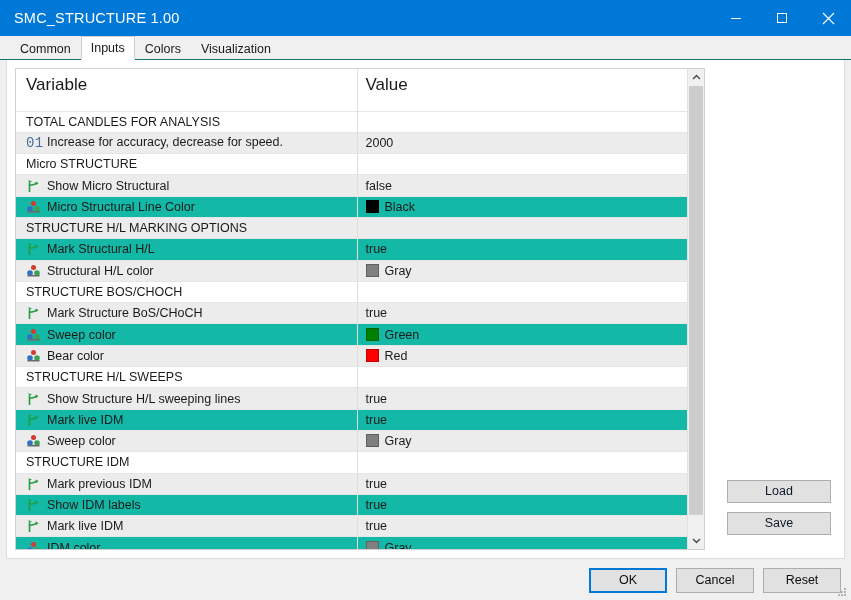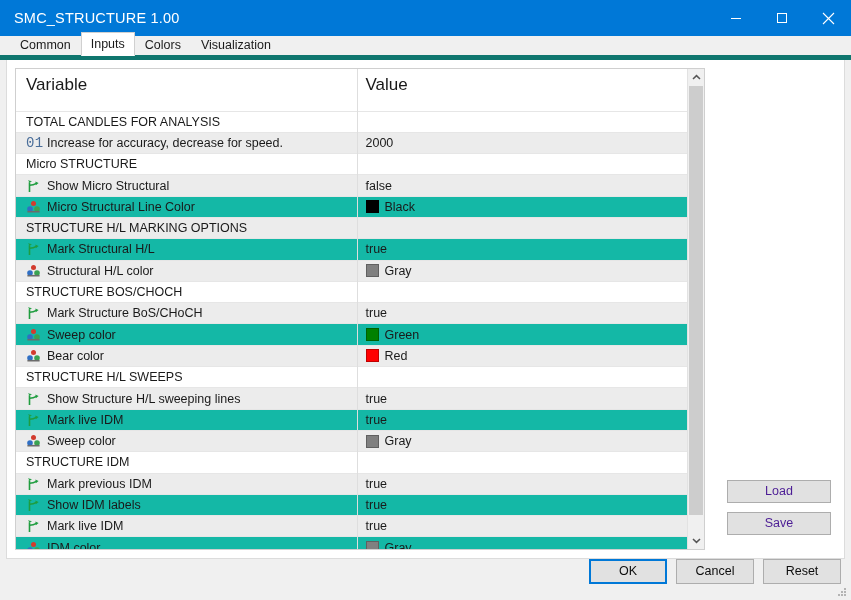--- a/index.html
+++ b/index.html
@@ -41,21 +41,21 @@
   .win-btn svg { display: block; }
 
   
   .tabstrip {
     flex: 0 0 24px;
     height: 24px;
     background: #f0f0f0;
     position: relative;
     padding-left: 10px;
     display: flex; align-items: flex-end;
-    border-bottom: 5px solid #0f766e;
+    border-bottom: 1px solid #0f766e;
     text-align: center;
   }
   .tab {
     font-size: 12.5px;
     color: #1a1a1a;
     padding: 2px 9px 3px 9px;
     height: 21px;
     line-height: 17px;
     white-space: nowrap;
     background: transparent;
@@ -134,21 +134,21 @@
   }
   table.grid td.val {
     padding-left: 8px;
     border-right: none;
   }
   tr.odd td { background: #ececec; }
   tr.even td { background: #14b8a6; }
   tr.group td { background: #ffffff; }
   tr.group.odd td { background: #ececec; }
 
-  .cellflex { display: flex; align-items: center; gap: 6px; }
+  .cellflex { display: flex; gap: 6px; }
 
   .icon { width: 15px; height: 14px; flex: 0 0 15px; display: block; }
   .icon svg { display: block; }
   .int-icon {
     font-size: 14px;
     color: #4a6e9a;
     font-family: Liberation Mono, monospace;
     letter-spacing: 0.3px;
     width: 15px; flex: 0 0 15px;
   }
@@ -191,35 +191,35 @@
     margin-left: 12px;
     position: relative;
   }
   .btn {
     display: block;
     width: 104px;
     height: 23px;
     line-height: 21px;
     text-align: center;
     font-size: 12.5px;
-    color: #4c1d95;
+    color: #0f172a;
     background: #e1e1e1;
     border: 1px solid #adadad;
     font-family: "Liberation Sans", sans-serif;
   }
   .btn-load { position: absolute; left: 10px; top: 412px; }
   .btn-save { position: absolute; left: 10px; top: 444px; }
 
   
   .footer {
     flex: 0 0 42px;
     height: 42px;
     background: #f0f0f0;
     position: relative;
-    display: flex; align-items: flex-start; justify-content: flex-end;
+    display: flex; align-items: center; justify-content: flex-end;
     padding-right: 10px;
     gap: 9px;
   }
   .fbtn {
     width: 78px; height: 25px;
     line-height: 23px;
     text-align: center;
     font-size: 12.5px;
     color: #0d0d0d;
     background: #e1e1e1;

